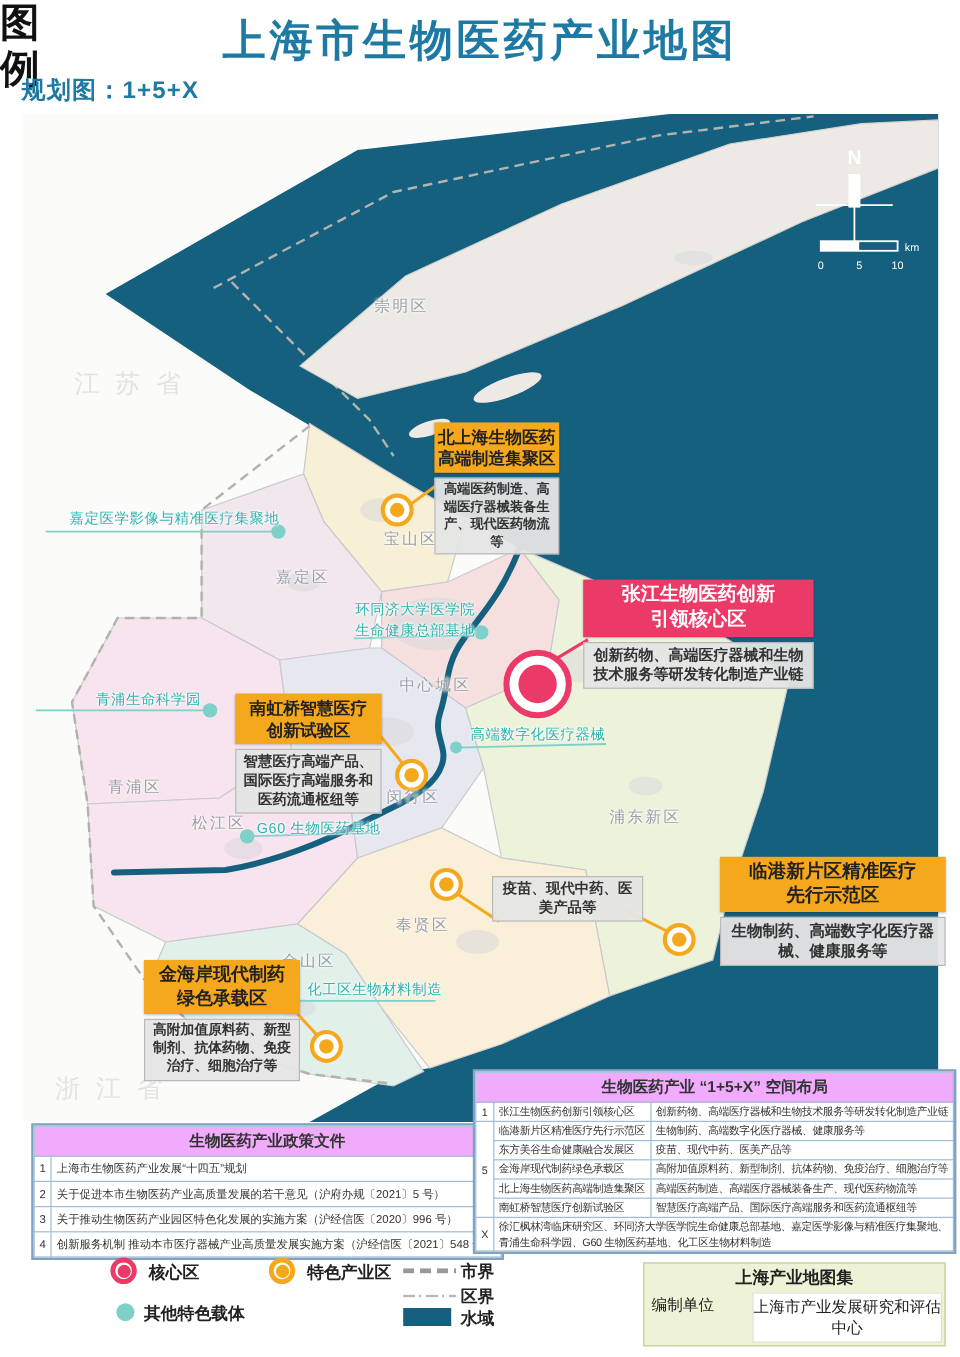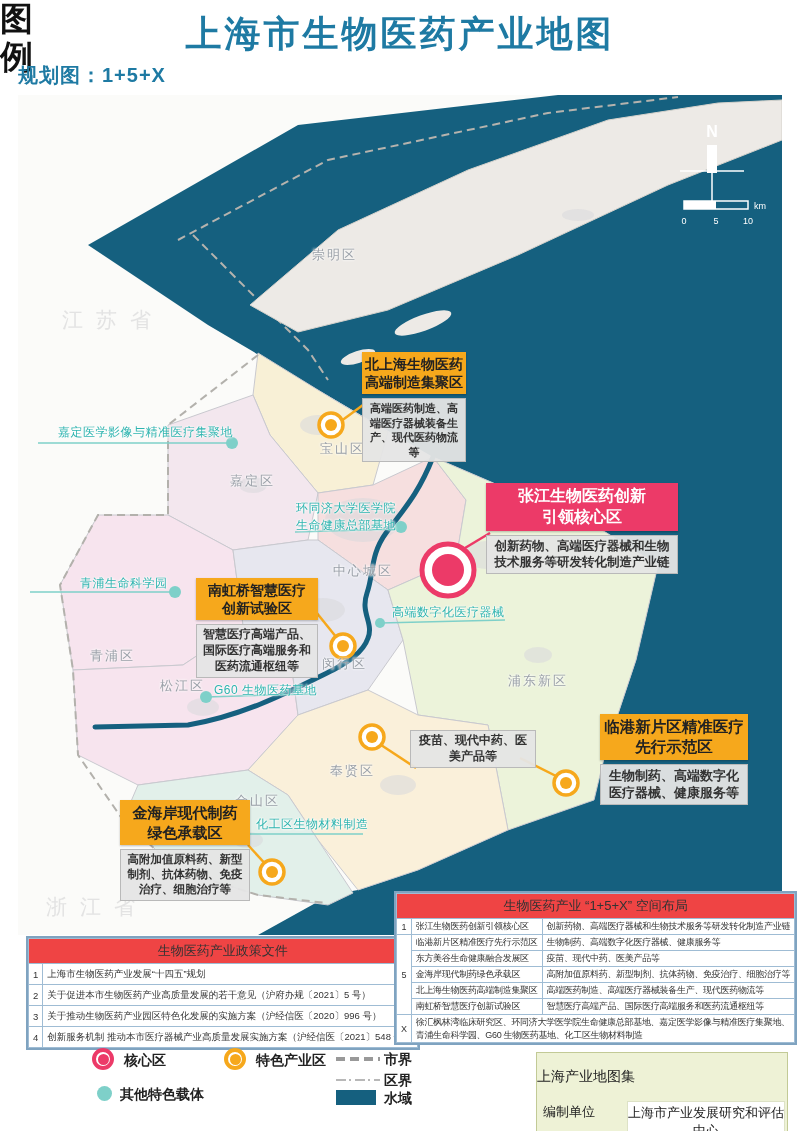--- a/index.html
+++ b/index.html
@@ -17,21 +17,21 @@
           text-shadow:0 0 3px #fff,0 0 3px #fff,0 0 2px #fff;}
   .callout{position:absolute;text-align:center;}
   .co-head{font-weight:bold;color:#222;background:#f6a81c;padding:3px 2px;line-height:1.3;font-size:14px;
            box-shadow:0 1px 2px rgba(0,0,0,.25);}
   .co-head.pink{background:#ec3a68;color:#fff;}
   .co-desc{background:rgba(229,229,229,.95);border:1px solid #b9b9b9;color:#333;font-weight:bold;
            padding:2px 3px;margin-top:4px;line-height:1.32;font-size:11px;}
   
   table{border-collapse:collapse;background:#fff;}
   .dtable{position:absolute;box-shadow:0 0 0 2px #7fa3c0;color:#333;}
-  .dtable th{background:#ef4444;font-size:13px;font-weight:normal;padding:3px;border:1px solid #9fbcd4;}
+  .dtable th{background:#f0abfc;font-size:13px;font-weight:bold;padding:3px;border:1px solid #9fbcd4;}
   .dtable td{border:1px solid #9fbcd4;padding:1px 4px;white-space:nowrap;overflow:hidden;}
   #policy-table{left:28px;top:938px;width:362px;font-size:9.5px;}
   #policy-table td.no{text-align:center;width:24px;}
   #policy-table td{height:18px;}
   #layout-table{left:396px;top:893px;width:392px;font-size:9px;letter-spacing:-.3px;}
   #layout-table td{height:13px;}
   #layout-table td.g{text-align:center;width:16px;}
   #layout-table td.xrow{white-space:normal;line-height:1.4;}
   
   .legend-label{position:absolute;font-size:14px;font-weight:bold;color:#222;white-space:nowrap;}
@@ -39,21 +39,21 @@
   .ring i{display:block;border-radius:50%;}
   #legend-title{left:24px;top:1046px;width:34px;font-size:33px;font-weight:900;color:#111;line-height:1.15;}
   .dash-city{position:absolute;width:44px;height:4px;
      background:repeating-linear-gradient(90deg,#999 0 9px,transparent 9px 14px);}
   .dash-district{position:absolute;width:44px;height:2px;
      background:repeating-linear-gradient(90deg,#b8b8b8 0 10px,transparent 10px 13px,#b8b8b8 13px 15px,transparent 15px 19px);}
   #water-swatch{position:absolute;left:336px;top:1090px;width:40px;height:15px;background:#15607f;}
   
   #info-box{position:absolute;left:536px;top:1052px;width:250px;background:#eef2d6;
             border:1px solid #c2ca96;font-size:13px;color:#222;}
-  #info-box .ib-title{font-weight:normal;text-align:left;padding:15px 0;font-size:14px;}
+  #info-box .ib-title{font-weight:bold;text-align:center;padding:3px 0;font-size:14px;}
   #info-box .ib-row{display:flex;margin:0 2px 2px 2px;}
   #info-box .ib-label{width:80px;padding:2px 4px;}
   #info-box .ib-val{flex:1;background:#fff;text-align:center;padding:2px 0;border:1px solid #dde2c6;}
 </style>
 </head>
 <body>
 
 <div id="page">
 
   <div class="abs" id="main-title">上海市生物医药产业地图</div>
@@ -210,21 +210,21 @@
       <div>南虹桥智慧医疗</div>
         <div>创新试验区</div>
     </div>
     <div class="co-desc" style="font-size:12px;">智慧医疗高端产品、国际医疗高端服务和医药流通枢纽等</div>
   </div>
 
   <div class="callout" style="left:404px;top:726px;width:138px;">
     <div class="co-desc" style="font-size:12px;width:118px;margin-left:auto;margin-right:auto;">疫苗、现代中药、医美产品等</div>
   </div>
 
-  <div class="callout" style="left:600px;top:714px;width:148px;">
+  <div class="callout" style="left:600px;top:714px;width:188px;">
     <div class="co-head" style="font-size:15.5px;">
       <div>临港新片区精准医疗</div>
         <div>先行示范区</div>
     </div>
     <div class="co-desc" style="font-size:13px;">生物制药、高端数字化医疗器械、健康服务等</div>
   </div>
 
   <div class="callout" style="left:120px;top:800px;width:130px;">
     <div class="co-head" style="font-size:15px;">
       <div>金海岸现代制药</div>

